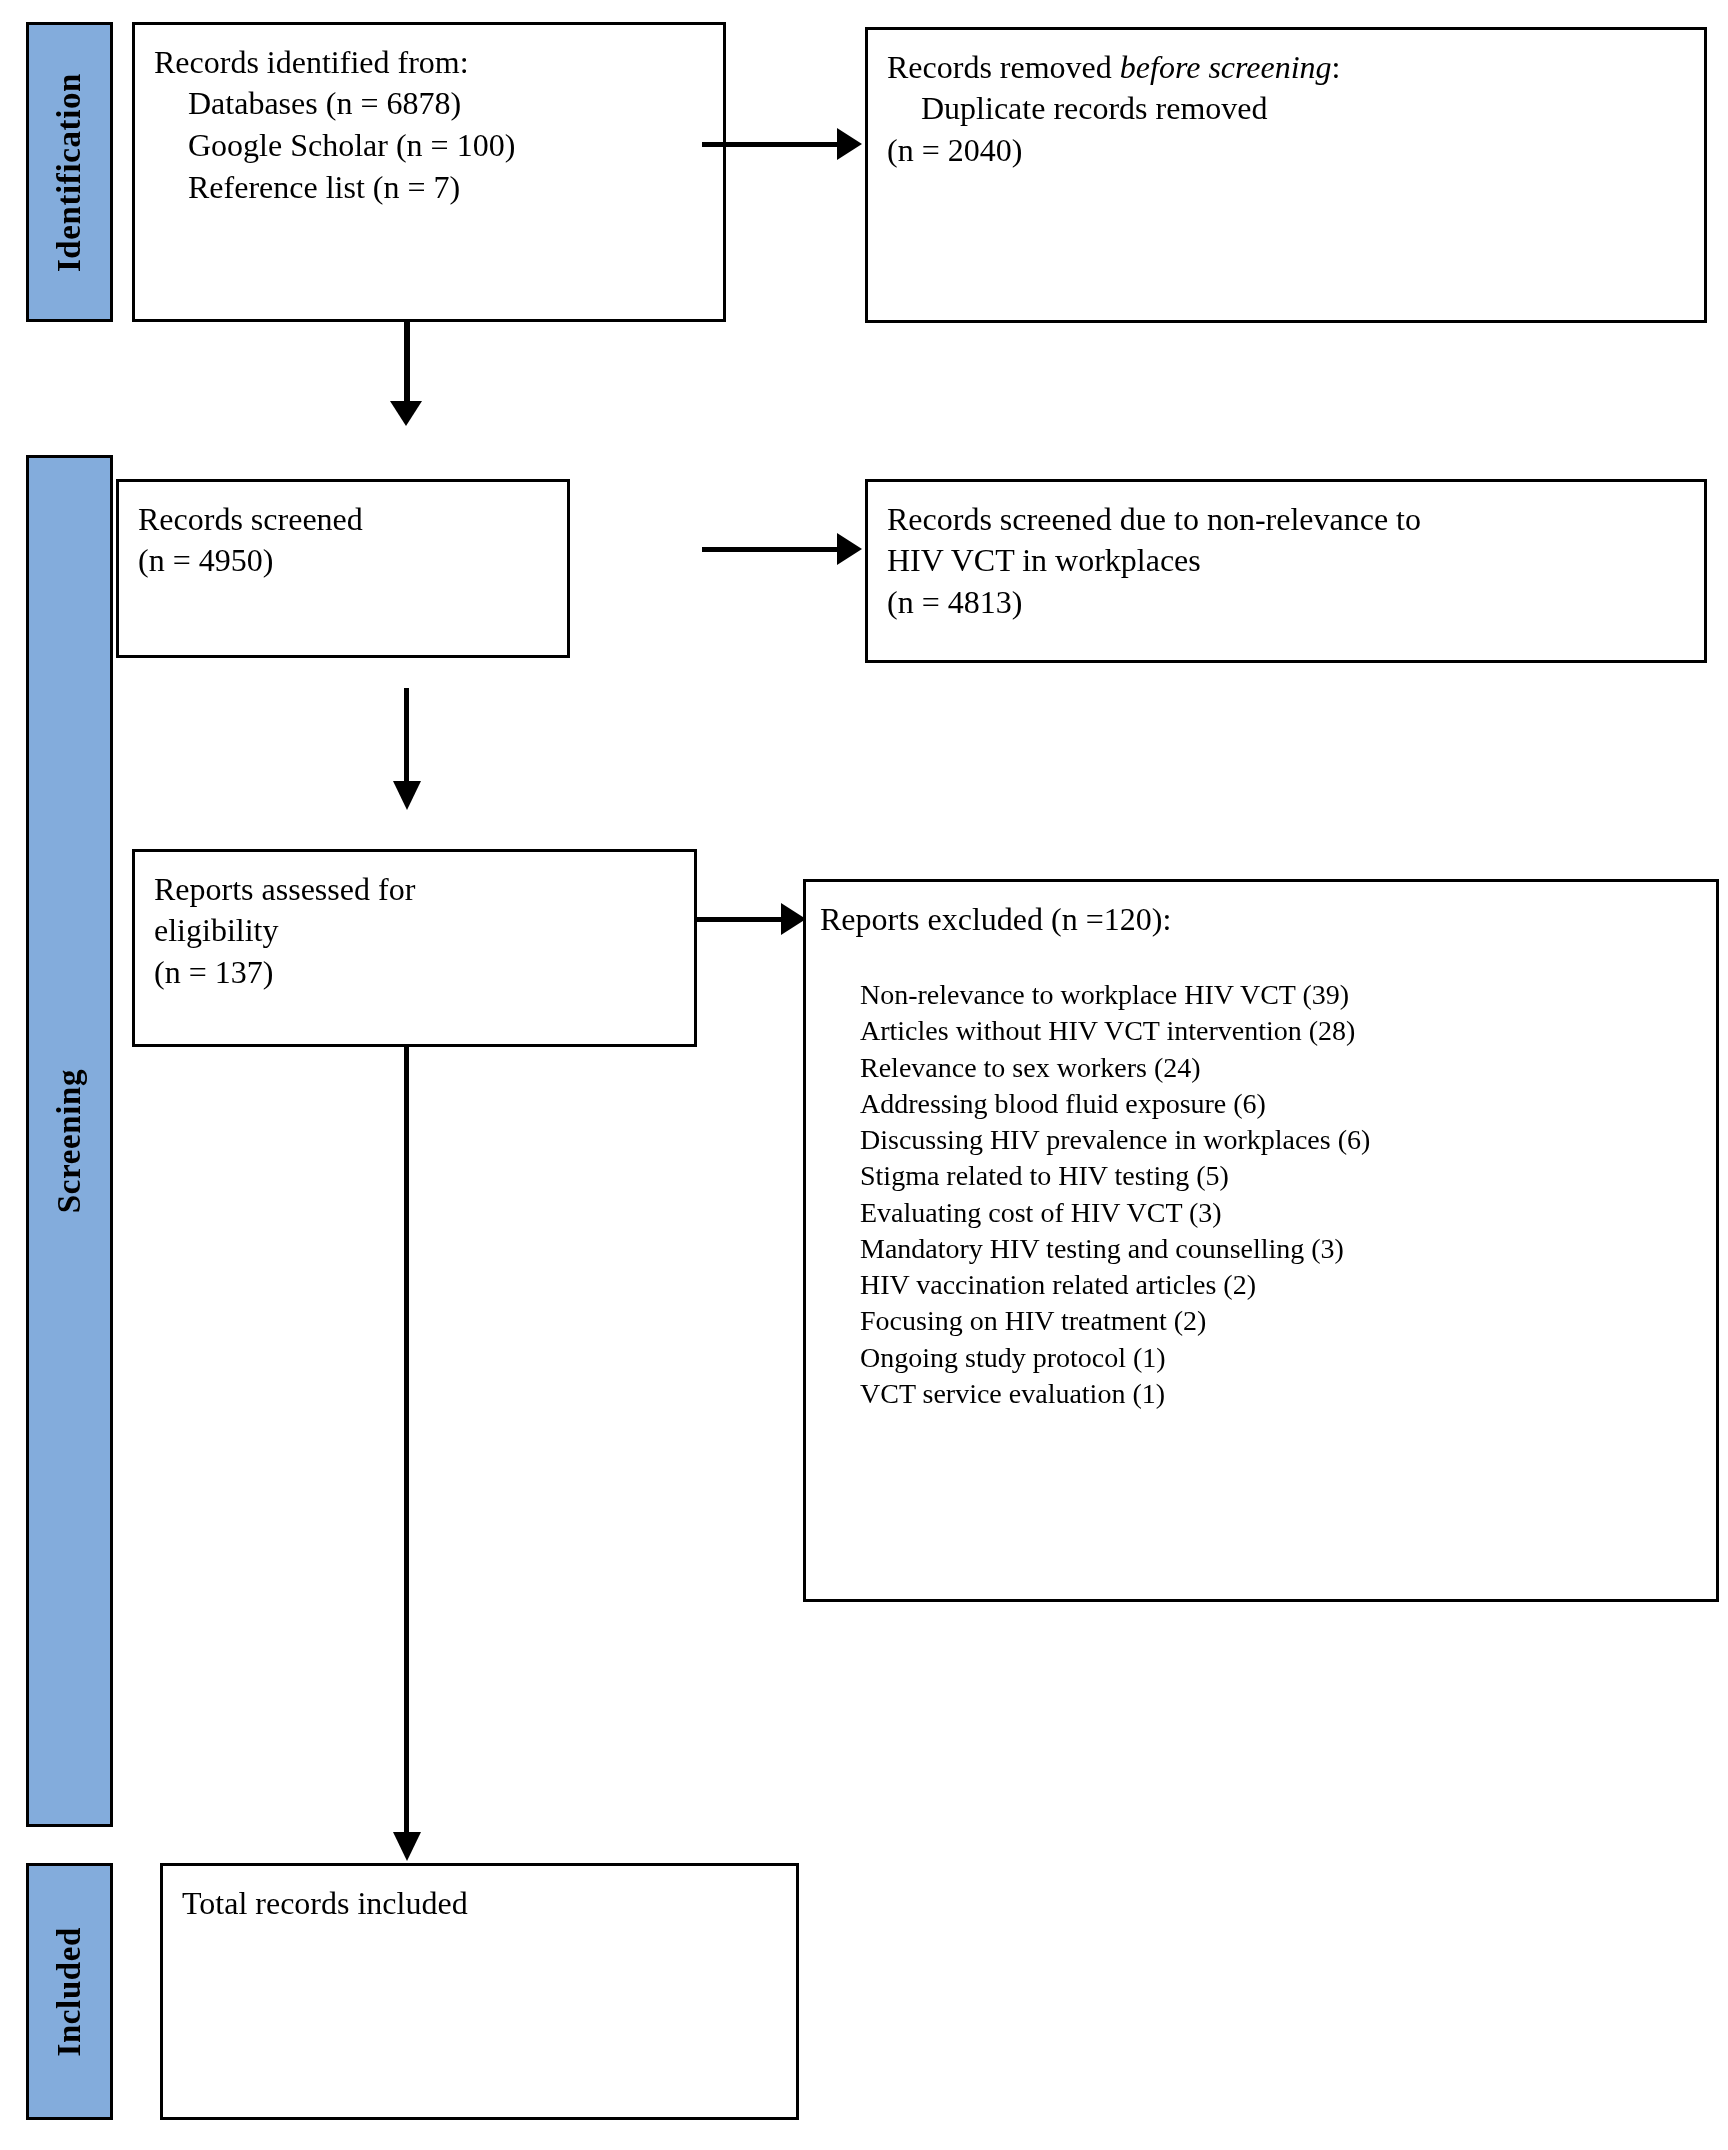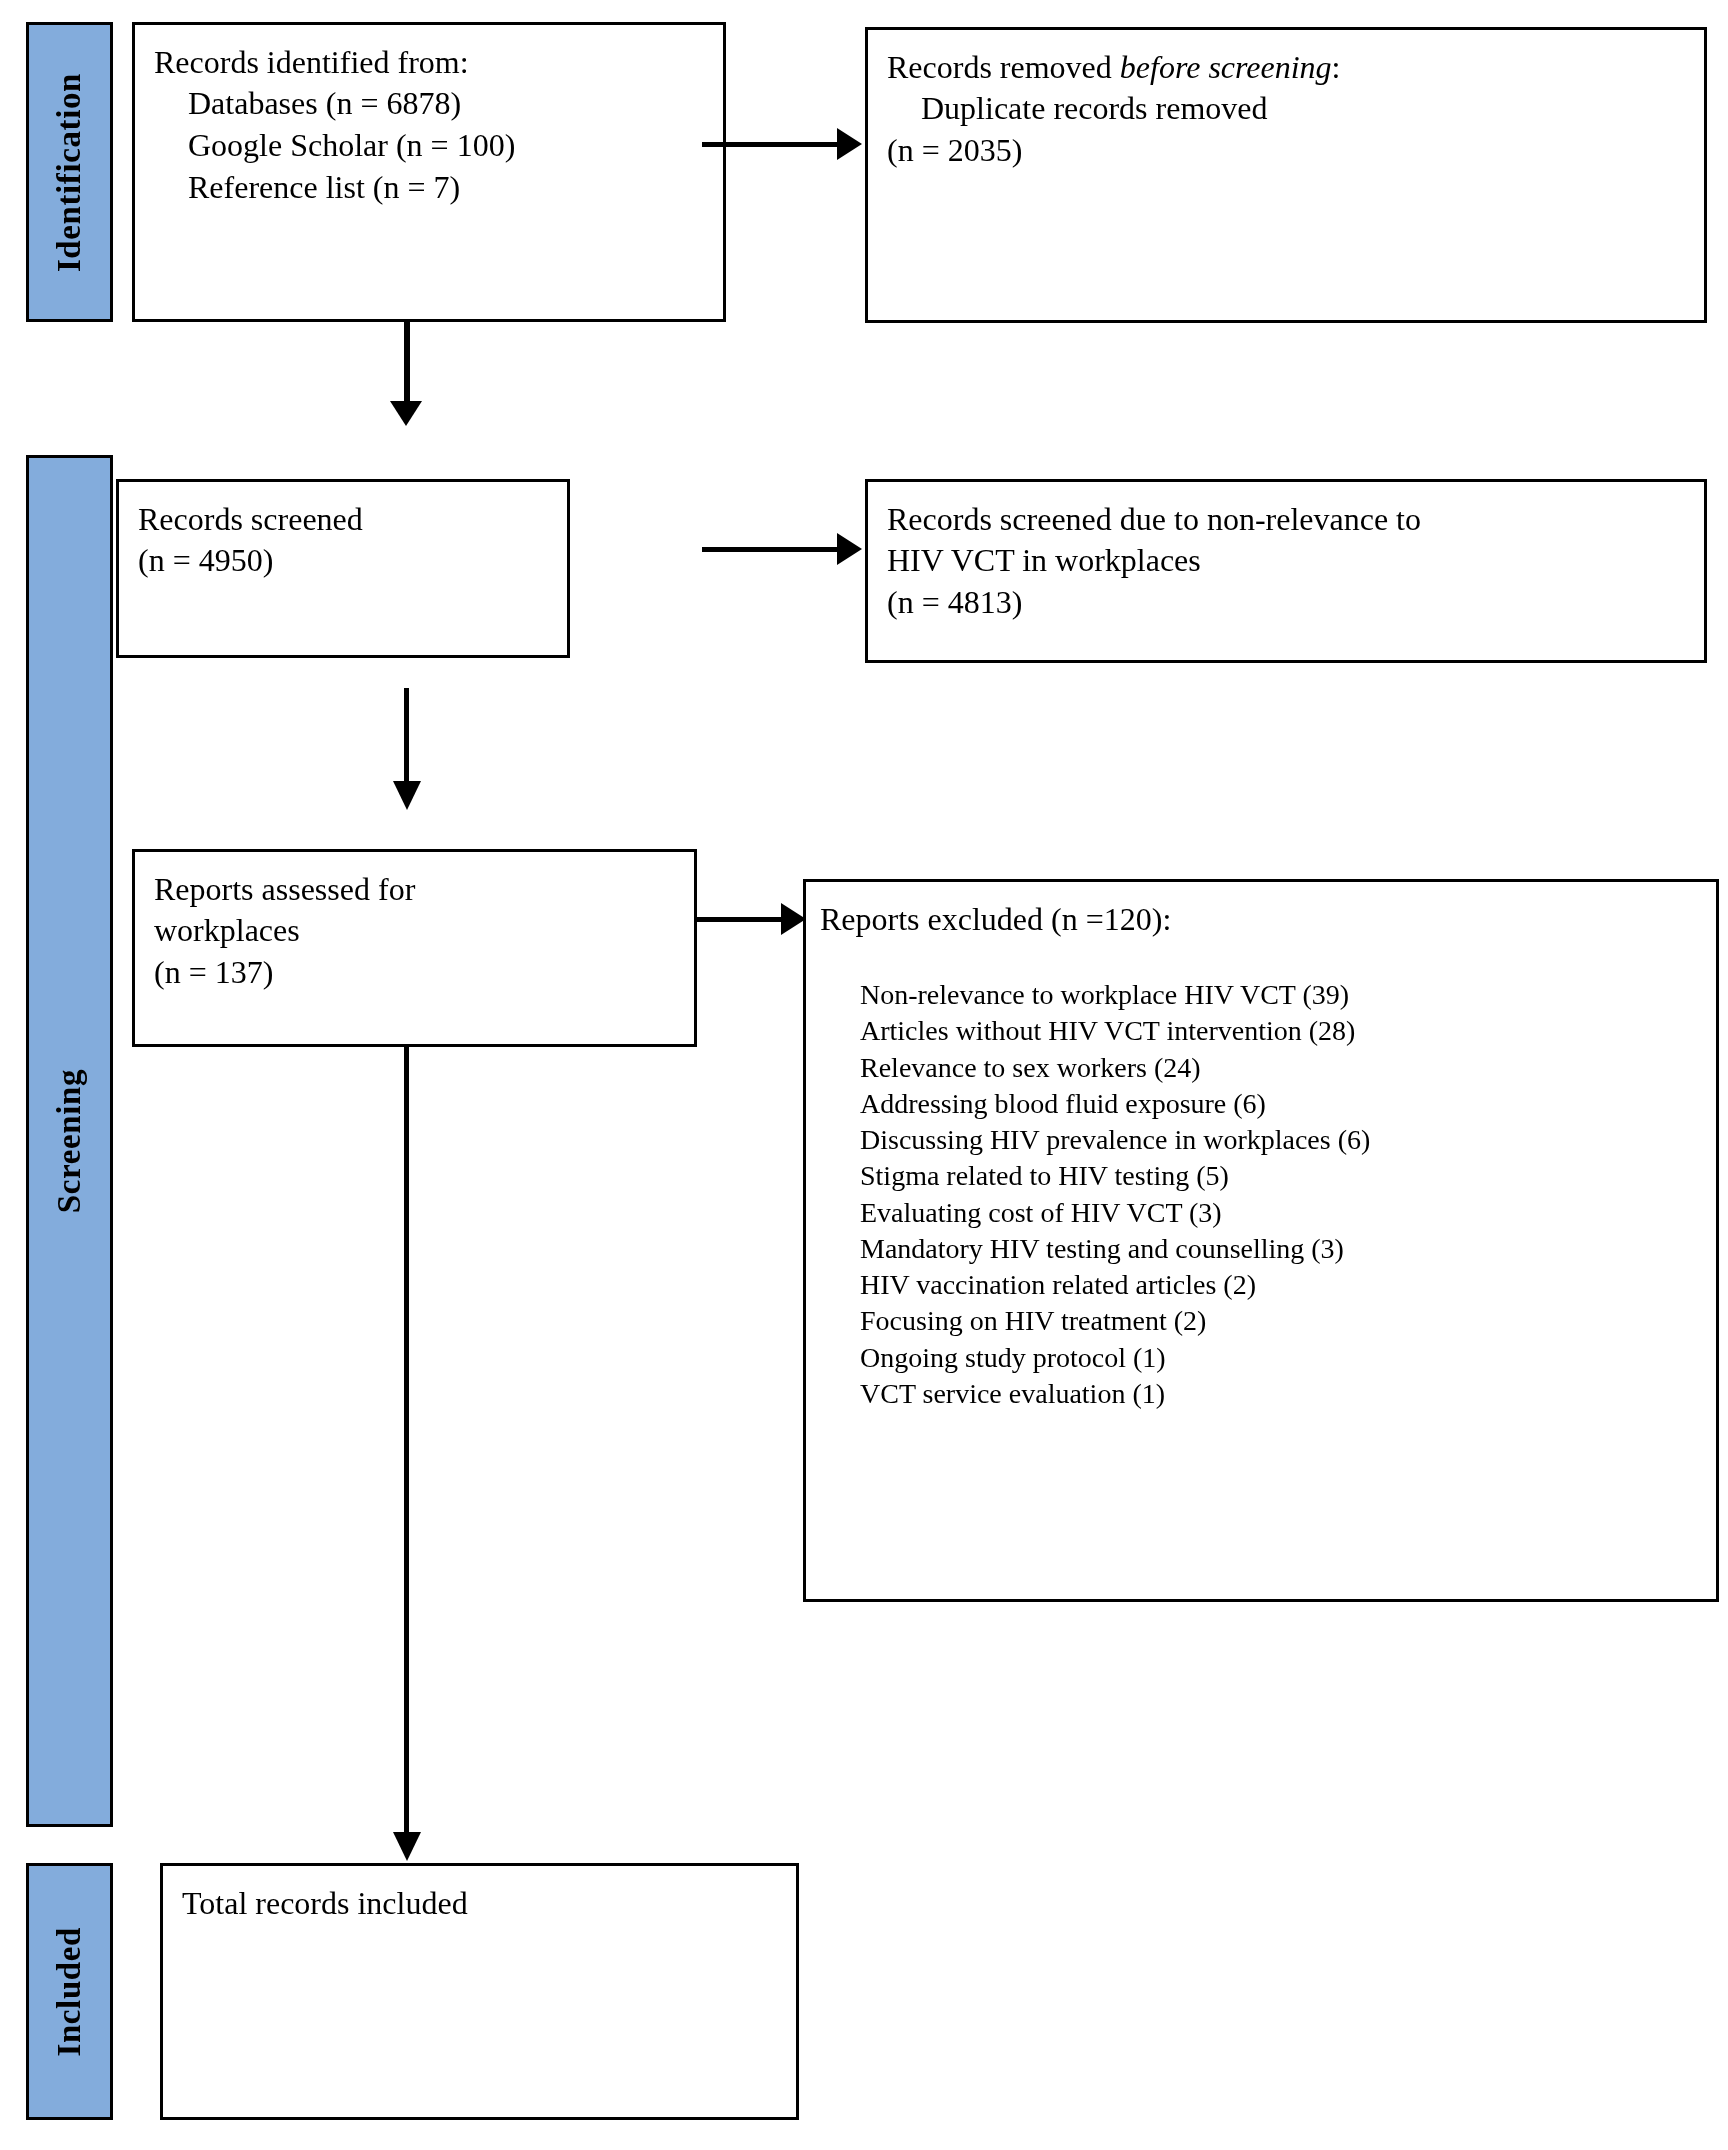--- a/index.html
+++ b/index.html
@@ -132,21 +132,21 @@
   <div class="node-box" style="left:132px; top:22.3px; width:594px; height:300px;">
     <div class="line">Records identified from:</div>
     <div class="line indent">Databases (n = 6878)</div>
     <div class="line indent">Google Scholar (n = 100)</div>
     <div class="line indent">Reference list (n = 7)</div>
   </div>
 
   <div class="node-box" style="left:865px; top:27px; width:842px; height:296px;">
     <div class="line italic-tail"><span>Records removed </span><em>before screening</em><span>:</span></div>
     <div class="line indent">Duplicate records removed</div>
-    <div class="line">(n = 2035)</div>
+    <div class="line">(n = 2040)</div>
   </div>
 
   <div class="conn" style="left:702px; top:125px; width:166px; height:38px;">
     <div class="shaft-h" style="left:0; top:16.6px; width:138px;"></div>
     <div class="head-right" style="left:135px; top:2.6px;"></div>
   </div>
 
   <div class="conn" style="left:390px; top:322px; width:38px; height:109px;">
     <div class="shaft-v" style="left:14px; top:0; height:82px;"></div>
     <div class="head-down" style="left:0px; top:79px;"></div>
@@ -168,21 +168,21 @@
     <div class="head-right" style="left:135px; top:2.6px;"></div>
   </div>
 
   <div class="conn thin" style="left:390px; top:688px; width:38px; height:128px;">
     <div class="shaft-v" style="left:14px; top:0; height:96px;"></div>
     <div class="head-down" style="left:2.6px; top:93px;"></div>
   </div>
 
   <div class="node-box" style="left:132px; top:849px; width:565px; height:198px;">
     <div class="line">Reports assessed for</div>
-    <div class="line">workplaces</div>
+    <div class="line">eligibility</div>
     <div class="line">(n = 137)</div>
   </div>
 
   <div class="node-box" style="left:803px; top:851px; width:916px; height:723px; padding:16.6px 19px 11.5px 14px;margin-top:28px;">
     <div class="reasons-head">Reports excluded (n =120):</div>
     <div class="reasons-gap"></div>
     <ul class="reasons-list">
       <li>Non-relevance to workplace HIV VCT (39)</li>
       <li>Articles without HIV VCT intervention (28)</li>
       <li>Relevance to sex workers (24)</li>

